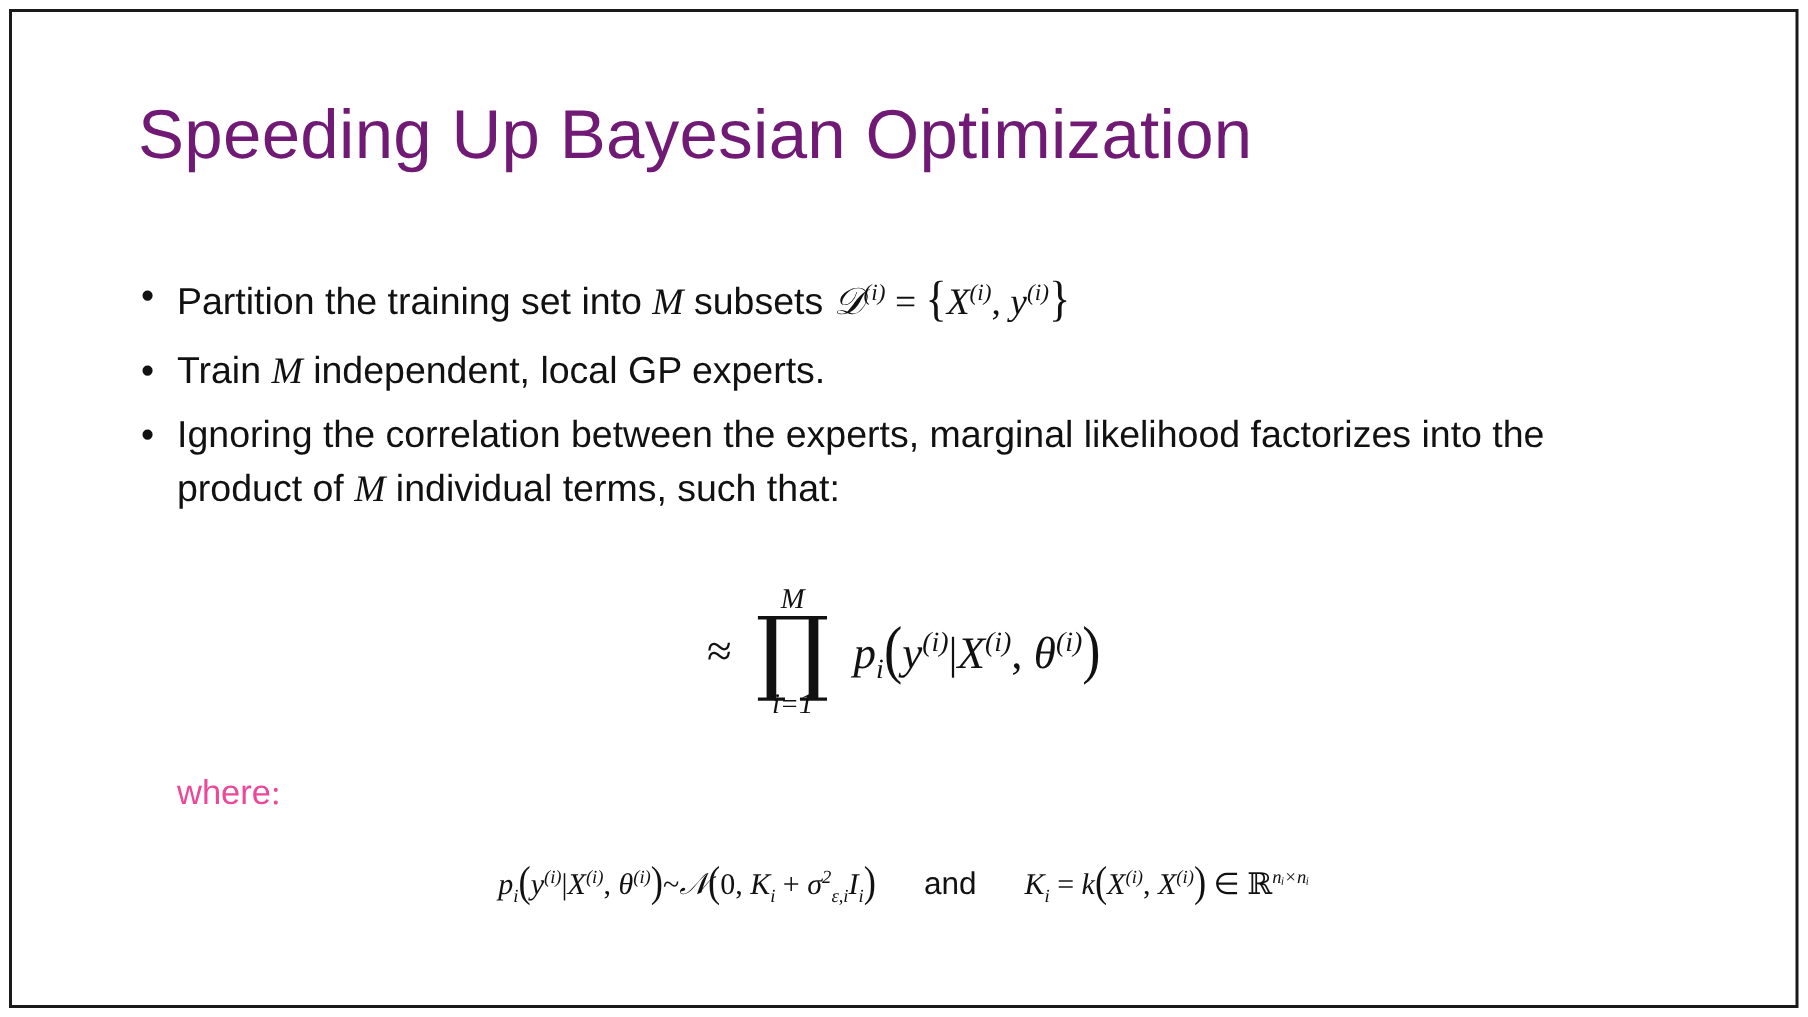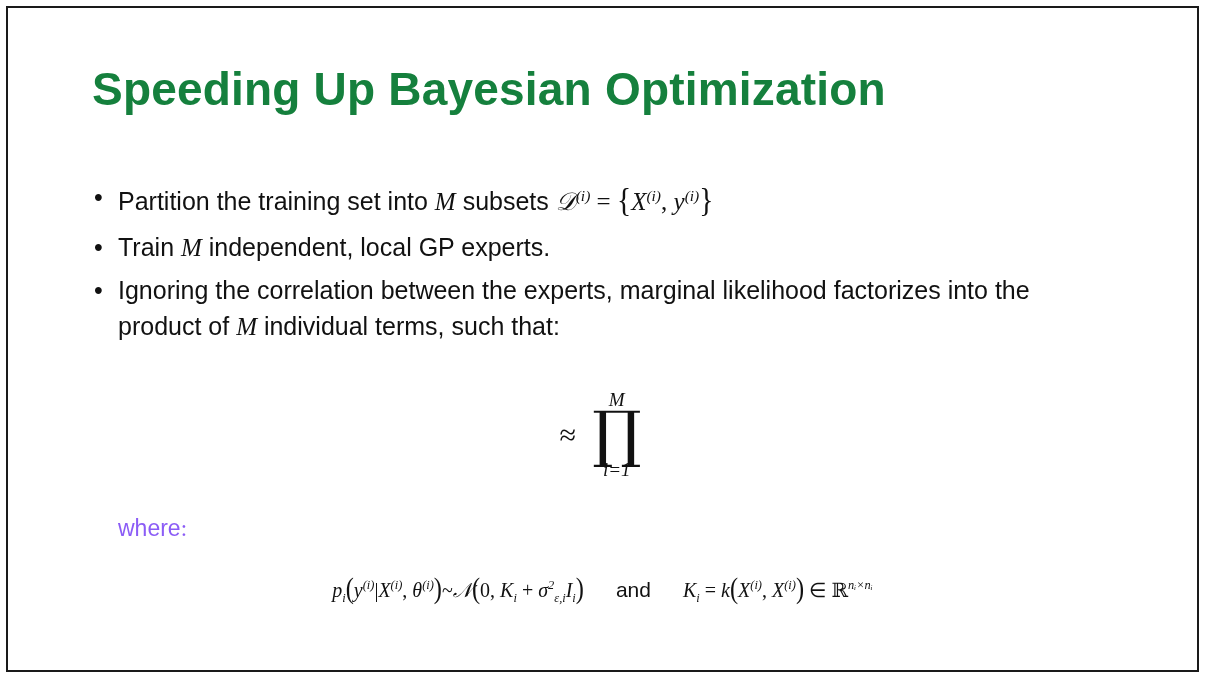--- a/index.html
+++ b/index.html
@@ -32,22 +32,22 @@
     left: 0;
     top: 0;
     width: 1205px;
     height: 678px;
   }
   .slide-title {
     position: absolute;
     left: 92px;
     top: 62px;
     font-size: 46px;
-    font-weight: 700;
-    color: #15803d;
+    font-weight: 400;
+    color: #701a75;
     letter-spacing: 0.2px;
     white-space: nowrap;
   }
   .bullets {
     position: absolute;
     left: 88px;
     top: 180px;
     width: 1010px;
   }
   .bullet {
@@ -126,21 +126,21 @@
   .prod .lim-bot {
     font-size: 19px;
     font-style: italic;
     margin-top: 2px;
   }
   .where-label {
     position: absolute;
     left: 118px;
     top: 515px;
     font-size: 23px;
-    color: #8b5cf6;
+    color: #ec4899;
   }
   .where-label .colon {
     font-family: "Liberation Serif", serif;
   }
   .sub-eq {
     position: absolute;
     left: 0;
     top: 575px;
     width: 1205px;
     text-align: center;
@@ -200,20 +200,21 @@
       <span class="eq-row">
 
         <span>≈</span>
 
         <span class="prod">
           <span class="lim-top">M</span>
           <span class="sym">∏</span>
           <span class="lim-bot">i=1</span>
         </span>
 
+        <span><span class="mi">p</span><sub class="idx">i</sub><span class="big-paren">(</span><span class="mi">y</span><sup class="idx">(i)</sup><span>|</span><span class="mi">X</span><sup class="idx">(i)</sup><span>, </span><span class="mi">θ</span><sup class="idx">(i)</sup><span class="big-paren">)</span></span>
       </span>
     </div>
 
     <div class="where-label"><span>where</span><span class="colon">:</span></div>
 
     <div class="sub-eq">
       <span><span class="mi">p</span><sub class="idx">i</sub><span class="big-paren">(</span><span class="mi">y</span><sup class="idx">(i)</sup><span>|</span><span class="mi">X</span><sup class="idx">(i)</sup><span>, </span><span class="mi">θ</span><sup class="idx">(i)</sup><span class="big-paren">)</span></span><span>~</span><span class="cal">𝒩</span><span class="big-paren">(</span><span>0</span><span>, </span><span class="mi">K</span><sub class="idx">i</sub><span> + </span><span class="mi">σ</span><sup class="idx">2</sup><sub class="idx">ε,i</sub><span class="mi">I</span><sub class="idx">i</sub><span class="big-paren">)</span><span class="and">and</span><span><span class="mi">K</span><sub class="idx">i</sub><span> = </span><span class="mi">k</span><span class="big-paren">(</span><span class="mi">X</span><sup class="idx">(i)</sup><span>, </span><span class="mi">X</span><sup class="idx">(i)</sup><span class="big-paren">)</span><span> ∈ </span><span class="bb">ℝ</span><sup class="idx">nᵢ×nᵢ</sup></span>
     </div>
 
   </div>

